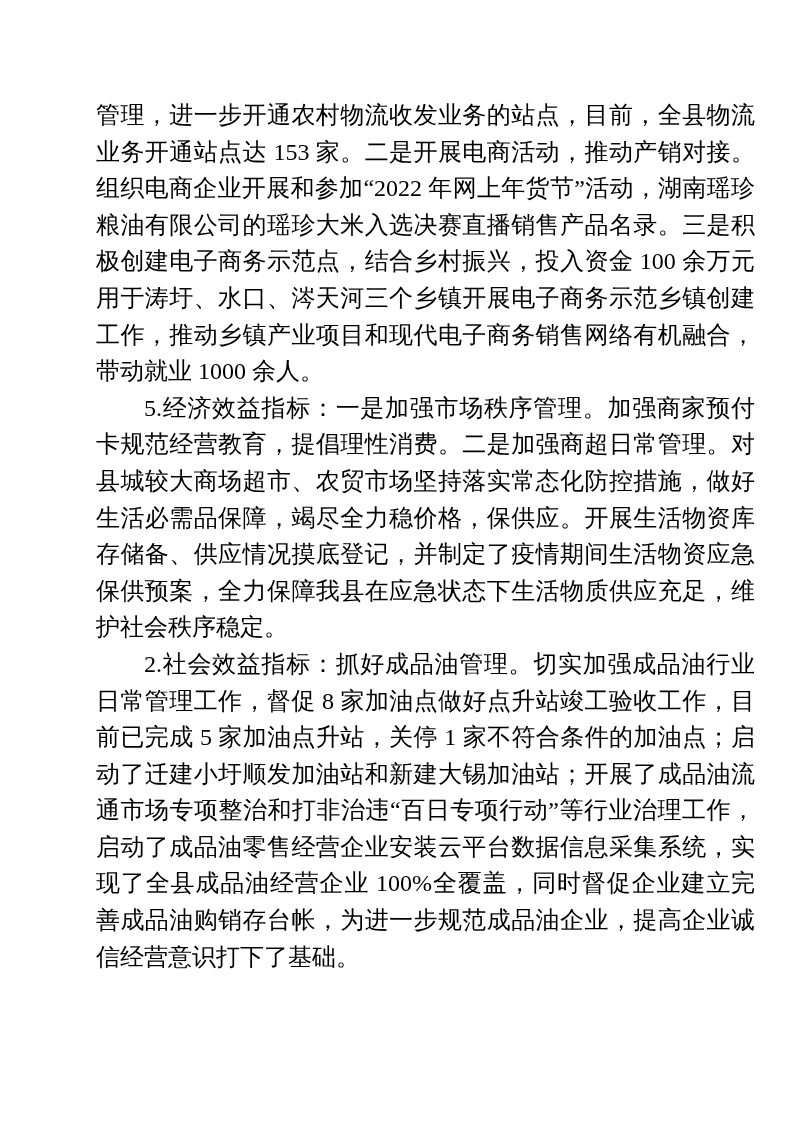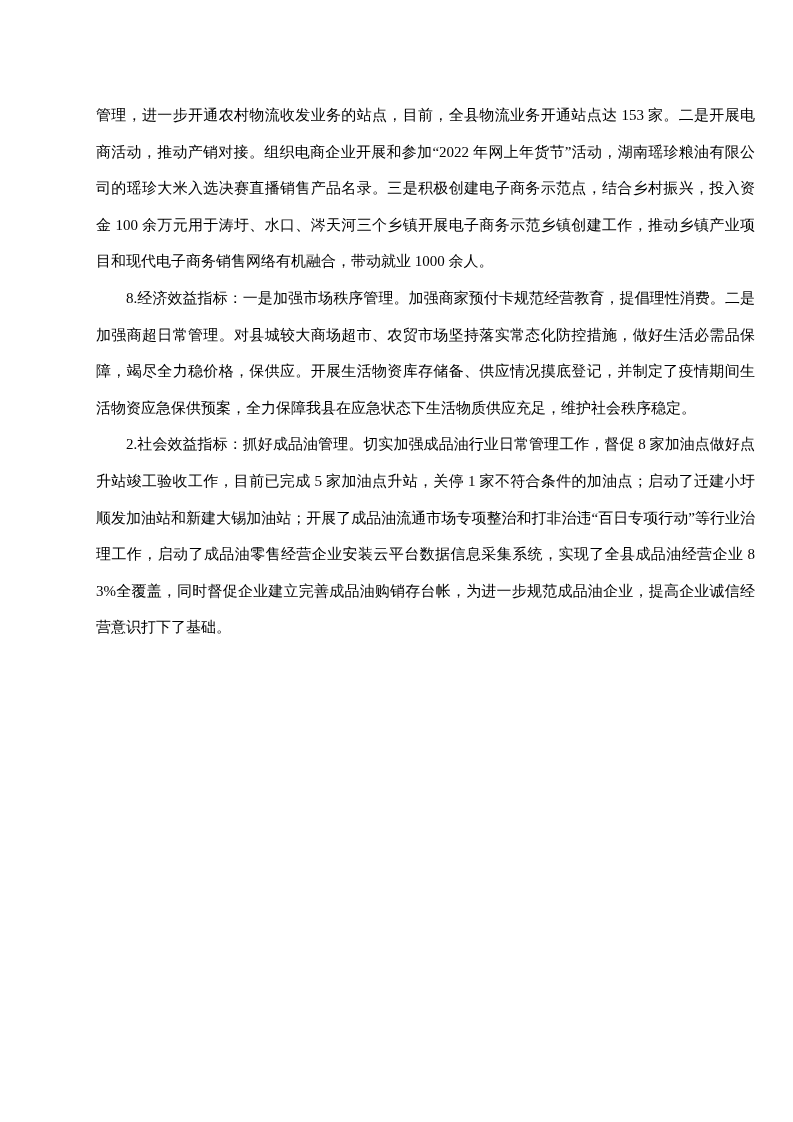--- a/index.html
+++ b/index.html
@@ -9,21 +9,21 @@
   }
   .page {
     position: relative;
     width: 793px;
     height: 1122px;
     background: #ffffff;
     box-sizing: border-box;
     padding: 97px 38px 0 96px;
     overflow: hidden;
     font-family: "Liberation Serif", "DejaVu Serif", serif;
-    font-size: 15px;
+    font-size: 24px;
     line-height: 36.6px;
     color: #000000;
   }
   .para {
     margin: 0;
     padding: 0;
     text-align: justify;
     text-indent: 2em;
     word-break: break-all;
   }
@@ -32,15 +32,15 @@
   }
   .para.heading {
     text-indent: 2em;
   }
 </style>
 </head>
 <body>
 
 <div class="page">
   <p class="para no-indent">管理，进一步开通农村物流收发业务的站点，目前，全县物流业务开通站点达 153 家。二是开展电商活动，推动产销对接。组织电商企业开展和参加“2022 年网上年货节”活动，湖南瑶珍粮油有限公司的瑶珍大米入选决赛直播销售产品名录。三是积极创建电子商务示范点，结合乡村振兴，投入资金 100 余万元用于涛圩、水口、涔天河三个乡镇开展电子商务示范乡镇创建工作，推动乡镇产业项目和现代电子商务销售网络有机融合，带动就业 1000 余人。</p>
-  <p class="para">8.经济效益指标：一是加强市场秩序管理。加强商家预付卡规范经营教育，提倡理性消费。二是加强商超日常管理。对县城较大商场超市、农贸市场坚持落实常态化防控措施，做好生活必需品保障，竭尽全力稳价格，保供应。开展生活物资库存储备、供应情况摸底登记，并制定了疫情期间生活物资应急保供预案，全力保障我县在应急状态下生活物质供应充足，维护社会秩序稳定。</p>
-  <p class="para">2.社会效益指标：抓好成品油管理。切实加强成品油行业日常管理工作，督促 8 家加油点做好点升站竣工验收工作，目前已完成 5 家加油点升站，关停 1 家不符合条件的加油点；启动了迁建小圩顺发加油站和新建大锡加油站；开展了成品油流通市场专项整治和打非治违“百日专项行动”等行业治理工作，启动了成品油零售经营企业安装云平台数据信息采集系统，实现了全县成品油经营企业 83%全覆盖，同时督促企业建立完善成品油购销存台帐，为进一步规范成品油企业，提高企业诚信经营意识打下了基础。</p>
+  <p class="para">5.经济效益指标：一是加强市场秩序管理。加强商家预付卡规范经营教育，提倡理性消费。二是加强商超日常管理。对县城较大商场超市、农贸市场坚持落实常态化防控措施，做好生活必需品保障，竭尽全力稳价格，保供应。开展生活物资库存储备、供应情况摸底登记，并制定了疫情期间生活物资应急保供预案，全力保障我县在应急状态下生活物质供应充足，维护社会秩序稳定。</p>
+  <p class="para">2.社会效益指标：抓好成品油管理。切实加强成品油行业日常管理工作，督促 8 家加油点做好点升站竣工验收工作，目前已完成 5 家加油点升站，关停 1 家不符合条件的加油点；启动了迁建小圩顺发加油站和新建大锡加油站；开展了成品油流通市场专项整治和打非治违“百日专项行动”等行业治理工作，启动了成品油零售经营企业安装云平台数据信息采集系统，实现了全县成品油经营企业 100%全覆盖，同时督促企业建立完善成品油购销存台帐，为进一步规范成品油企业，提高企业诚信经营意识打下了基础。</p>
 </div>
 
 </body></html>

